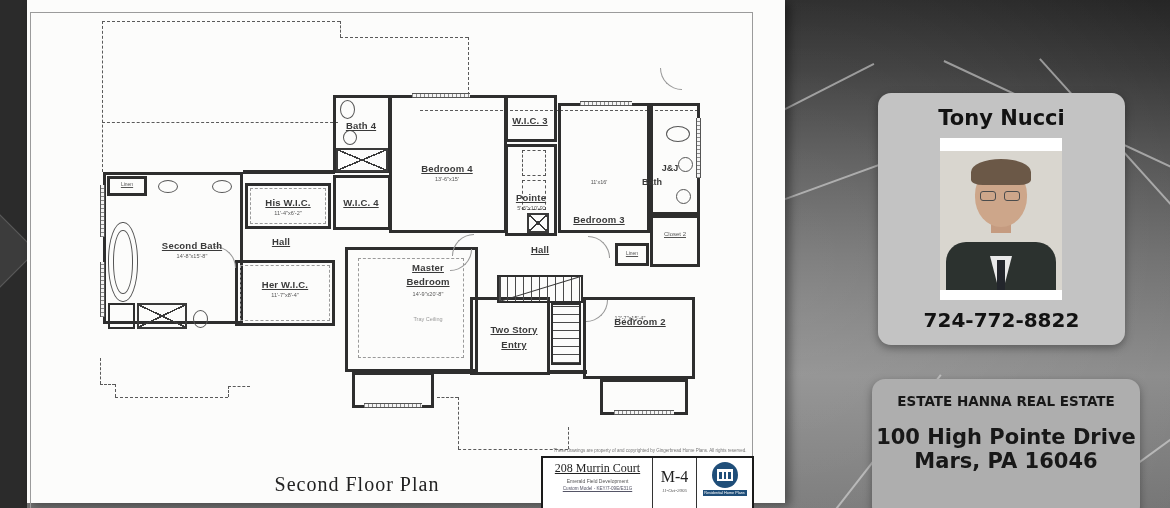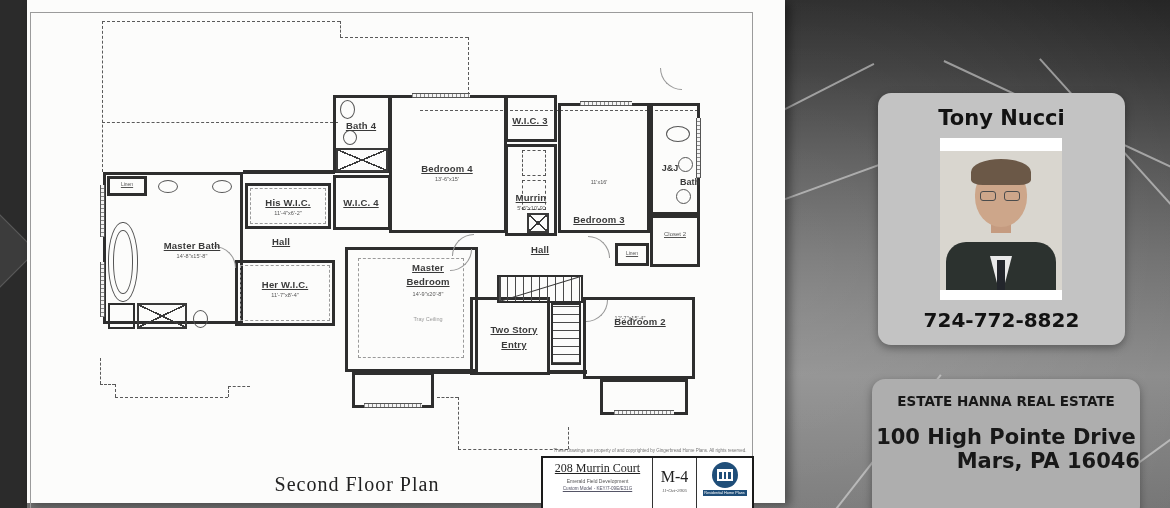--- a/index.html
+++ b/index.html
@@ -66,21 +66,21 @@
   .p-tie{position:absolute;left:57px;bottom:0;width:8px;height:30px;background:#23262c;}
   .p-neck{position:absolute;left:51px;top:66px;width:20px;height:16px;background:#c59b80;}
   .p-head{position:absolute;left:35px;top:16px;width:52px;height:60px;background:#cda68a;border-radius:46% 46% 50% 50%;}
   .p-hair{position:absolute;left:31px;top:8px;width:60px;height:26px;background:#6b5847;border-radius:50% 50% 20% 20%;}
   .p-glass{position:absolute;top:40px;width:16px;height:10px;border:1.4px solid #4c4c4c;border-radius:3px;}
   .agent-phone{position:absolute;left:0;top:215px;width:247px;text-align:center;font:600 20px "DejaVu Sans",sans-serif;color:#121212;}
   .office-card{position:absolute;left:872px;top:379px;width:268px;height:140px;background:#aeaeae;border-radius:13px;box-shadow:0 3px 8px rgba(0,0,0,.35);text-align:center;color:#181818;}
   .office-l1{margin-top:14px;font:600 13.5px "DejaVu Sans",sans-serif;}
   .office-l2{font:600 13.5px "DejaVu Sans",sans-serif;}
   .office-a1{margin-top:16px;font:600 21px "DejaVu Sans",sans-serif;}
-  .office-a2{font:600 21px "DejaVu Sans",sans-serif;text-align:right;}
+  .office-a2{font:600 21px "DejaVu Sans",sans-serif;}
 </style>
 </head>
 <body>
 
 <div id="stage">
 
   <div class="bgline" style="left:758px;top:122px;width:130px;transform:rotate(-27deg);"></div>
   <div class="bgline" style="left:944px;top:60px;width:250px;transform:rotate(25deg);"></div>
   <div class="bgline" style="left:758px;top:208px;width:300px;transform:rotate(-20deg);"></div>
   <div class="bgline" style="left:1040px;top:58px;width:210px;transform:rotate(48deg);"></div>
@@ -167,39 +167,39 @@
       <div class="oval" style="left:678px;top:157px;width:15px;height:15px;"></div>
       <div class="oval" style="left:676px;top:189px;width:15px;height:15px;"></div>
 
       <div class="arc" style="left:214px;top:246px;"></div>
       <div class="arc" style="left:450px;top:249px;transform:rotate(90deg);"></div>
       <div class="arc" style="left:452px;top:234px;transform:rotate(-90deg);"></div>
       <div class="arc" style="left:588px;top:236px;"></div>
       <div class="arc" style="left:586px;top:300px;transform:rotate(90deg);"></div>
       <div class="arc" style="left:660px;top:68px;transform:rotate(180deg);"></div>
 
-      <div class="rl" style="left:192px;top:240px;">Master Bath</div>
+      <div class="rl" style="left:192px;top:240px;">Second Bath</div>
       <div class="rd" style="left:192px;top:253px;">14'-8"x15'-8"</div>
       <div class="sl" style="left:127px;top:181px;">Linen</div>
       <div class="rl" style="left:288px;top:197px;">His W.I.C.</div>
       <div class="rd" style="left:288px;top:210px;">11'-4"x6'-2"</div>
       <div class="rl" style="left:285px;top:279px;">Her W.I.C.</div>
       <div class="rd" style="left:285px;top:292px;">11'-7"x8'-4"</div>
       <div class="rl" style="left:281px;top:236px;">Hall</div>
       <div class="rl" style="left:361px;top:120px;">Bath 4</div>
       <div class="rl" style="left:361px;top:197px;">W.I.C. 4</div>
       <div class="rl" style="left:447px;top:163px;">Bedroom 4</div>
       <div class="rd" style="left:447px;top:176px;">13'-6"x15'</div>
       <div class="rl" style="left:530px;top:115px;">W.I.C. 3</div>
-      <div class="rl" style="left:531px;top:192px;">Murrin</div>
+      <div class="rl" style="left:531px;top:192px;">Pointe</div>
       <div class="rd" style="left:531px;top:205px;">5'-6"x10'-9"</div>
       <div class="rl" style="left:599px;top:166px;margin-top:48px;">Bedroom 3</div>
       <div class="rd" style="left:599px;top:179px;">11'x16'</div>
       <div class="rlp" style="left:670px;top:163px;">J&amp;J</div>
-      <div class="rlp" style="left:690px;top:177px;">Bath</div>
+      <div class="rlp" style="left:652px;top:177px;">Bath</div>
       <div class="sl" style="left:675px;top:231px;font-size:6px;">Closet 2</div>
       <div class="sl" style="left:632px;top:250px;">Linen</div>
       <div class="rl" style="left:540px;top:244px;">Hall</div>
       <div class="rl" style="left:428px;top:262px;">Master</div>
       <div class="rl" style="left:428px;top:276px;">Bedroom</div>
       <div class="rd" style="left:428px;top:291px;">14'-9"x20'-8"</div>
       <div class="rd" style="left:428px;top:316px;color:#999;">Tray Ceiling</div>
       <div class="rl" style="left:514px;top:324px;">Two Story</div>
       <div class="rl" style="left:514px;top:339px;">Entry</div>
       <div class="rl" style="left:630px;top:316px;padding-left:20px;">Bedroom 2</div>

